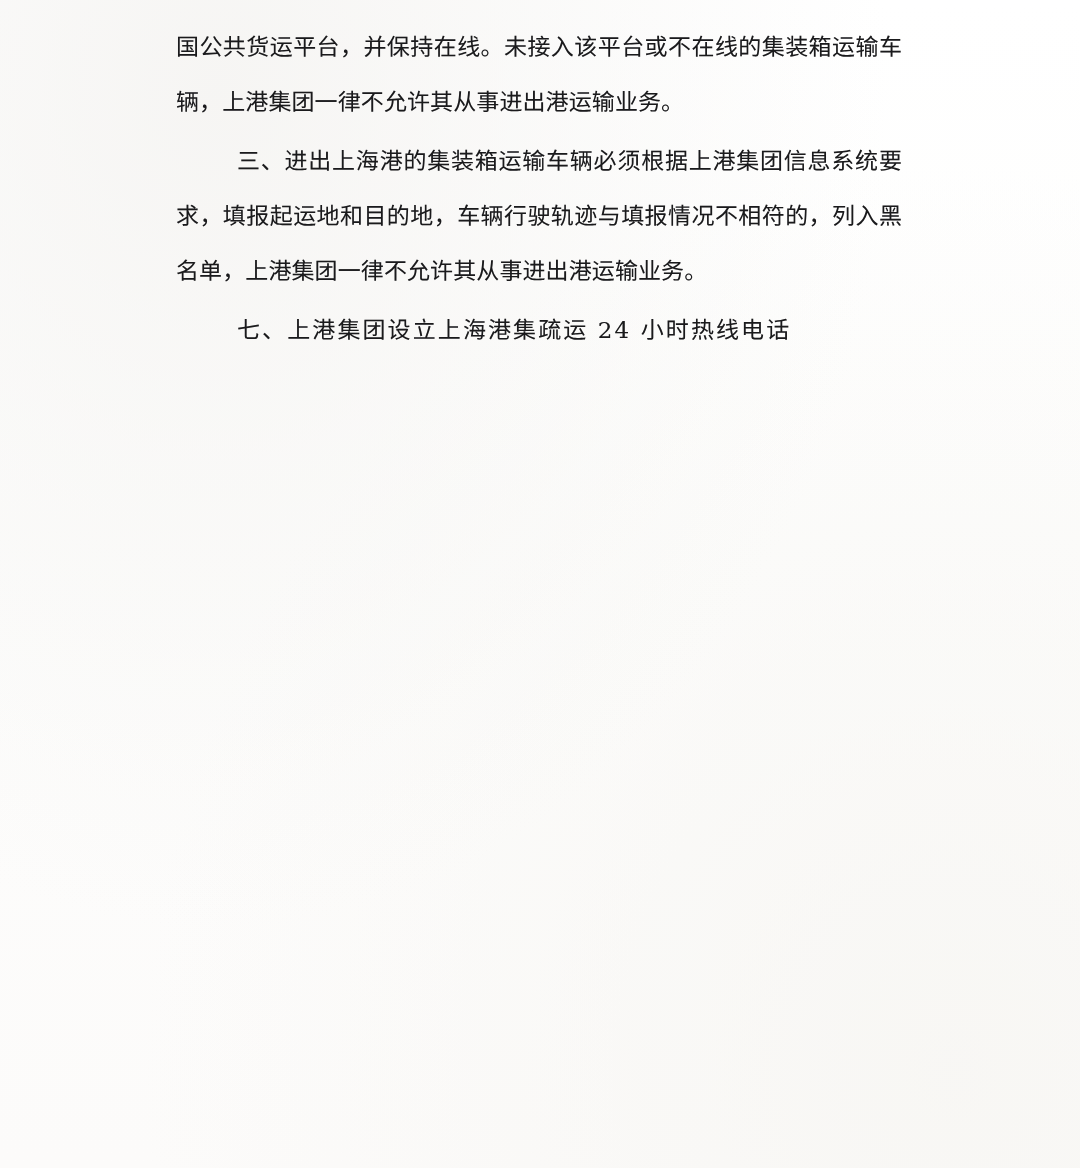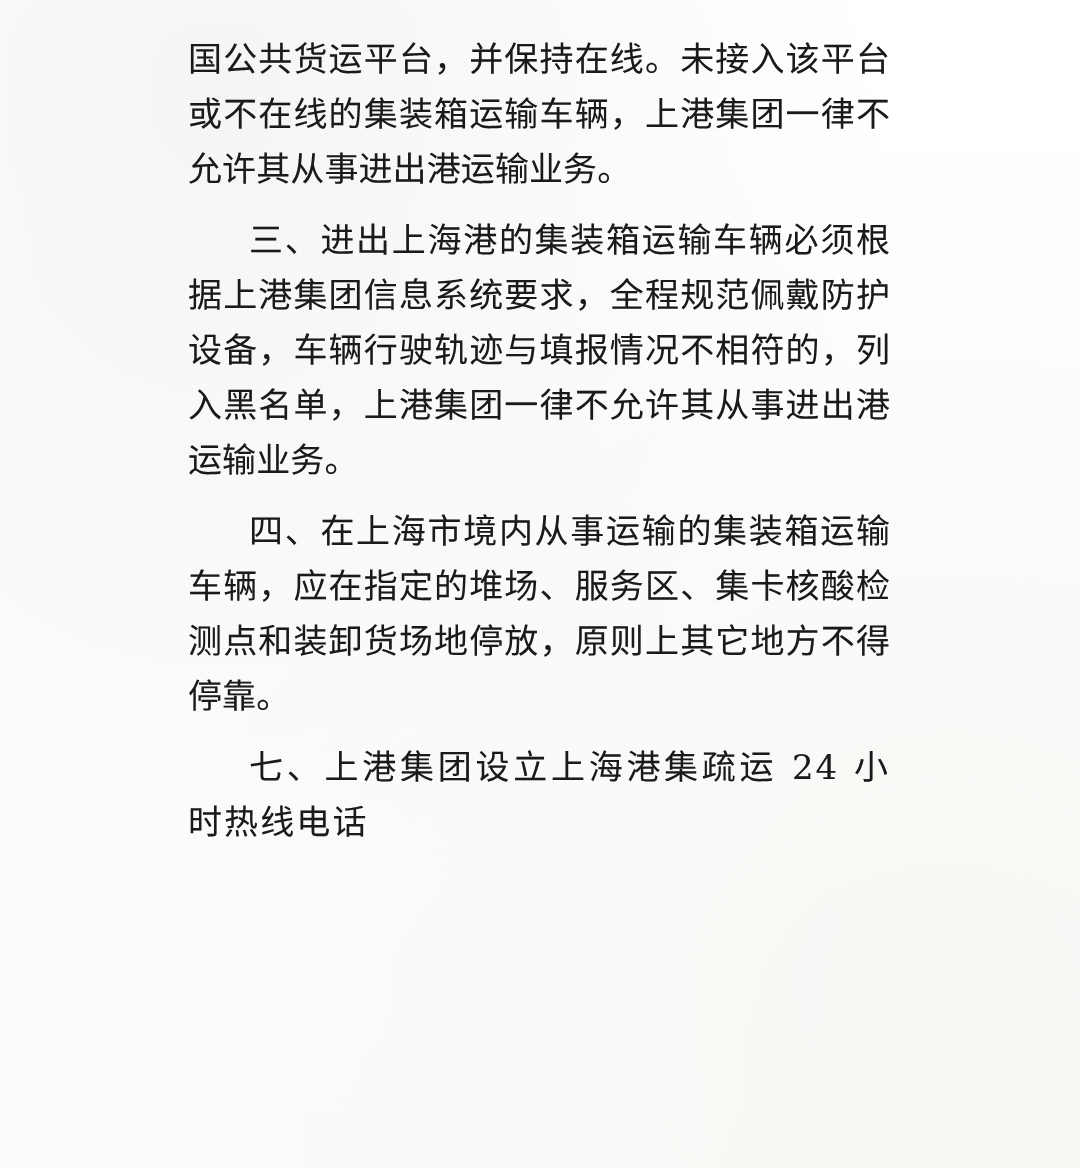--- a/index.html
+++ b/index.html
@@ -29,24 +29,24 @@
     z-index: 0;
   }
   .textblock {
     position: absolute;
     left: 172px;
     top: 16px;
     width: 734px;
     z-index: 2;
   }
   p.para {
-    margin: 16px;
+    margin: 4px;
     padding: 0;
     color: #1c1c1e;
-    font-size: 34px;
+    font-size: 23px;
     line-height: 55px;
     text-align: justify;
     text-justify: inter-ideograph;
     letter-spacing: 0.1px;
     font-weight: 400;
     -webkit-font-smoothing: antialiased;
   }
   p.indent {
     text-indent: 61px;
   }
@@ -63,22 +63,21 @@
   }
 </style>
 </head>
 <body>
 
 <div class="page">
   <div class="textblock">
 
     <p class="para cont">国公共货运平台，并保持在线。未接入该平台或不在线的集装箱运输车辆，上港集团一律不允许其从事进出港运输业务。</p>
 
-    <p class="para indent">三、进出上海港的集装箱运输车辆必须根据上港集团信息系统要求，全程规范佩戴防护设备，车辆行驶轨迹与填报情况不相符的，列入黑名单，上港集团一律不允许其从事进出港运输业务。</p>
+    <p class="para indent">三、进出上海港的集装箱运输车辆必须根据上港集团信息系统要求，填报起运地和目的地，车辆行驶轨迹与填报情况不相符的，列入黑名单，上港集团一律不允许其从事进出港运输业务。</p>
 
-    <p class="para indent">四、在上海市境内从事运输的集装箱运输车辆，应在指定的堆场、服务区、集卡核酸检测点和装卸货场地停放，原则上其它地方不得停靠。</p>
 
 
 
     <p class="para indent loose">七、上港集团设立上海港集疏运 24 小时热线电话</p>
 
   </div>
 </div>
 
 </body></html>

